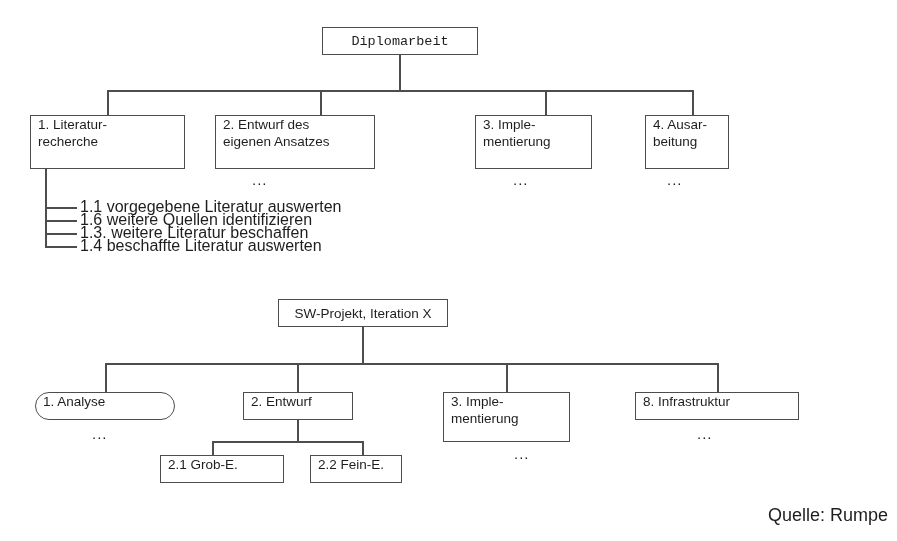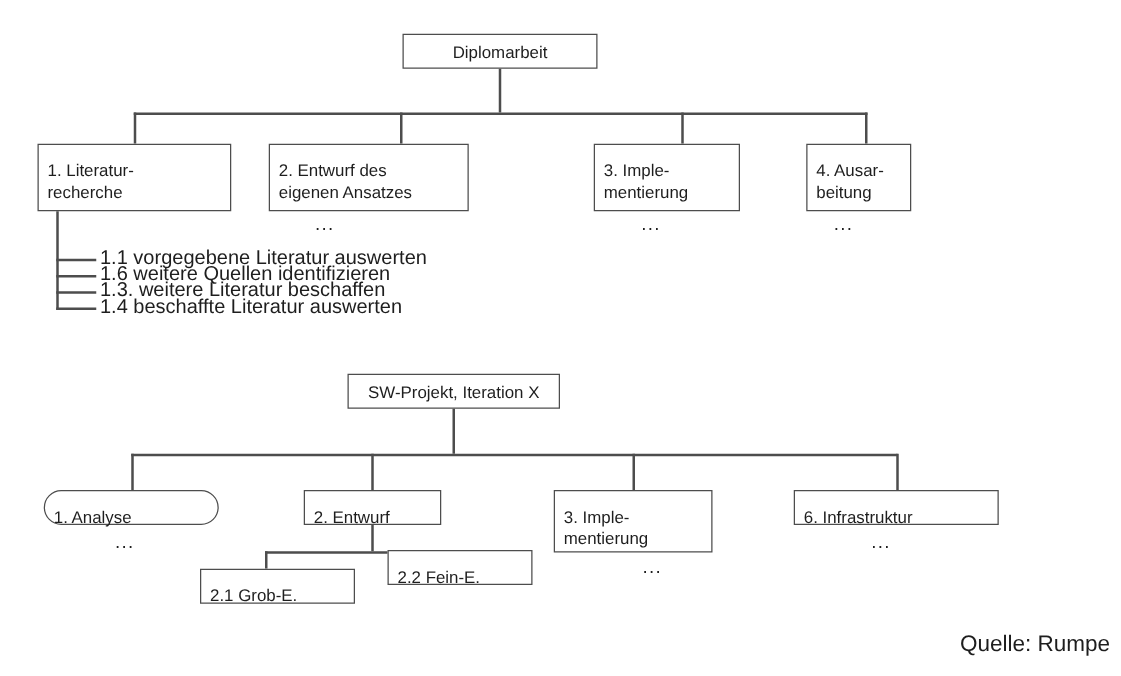--- a/index.html
+++ b/index.html
@@ -14,21 +14,21 @@
     height: 541px;
     background: #ffffff;
     overflow: hidden;
   }
   .box {
     position: absolute;
     border: 1.5px solid #4d4d4d;
     background: #ffffff;
     font-size: 13.5px;
     line-height: 17px;
-    padding: 12px 7px;
+    padding: 0 7px;
     white-space: pre-line;
   }
   .rootbox {
     display: flex;
     align-items: center;
     justify-content: center;
     text-align: center;
     padding: 0 6px;
   }
   .line {
@@ -63,21 +63,21 @@
     left: 768px;
     top: 505px;
     font-size: 18px;
   }
 </style>
 </head>
 <body>
 
 <div class="canvas">
 
-  <div class="box rootbox" style="left:322px; top:27px; width:156px; height:28px;">Diplomarbeit</div>
+  <div class="box rootbox" style="left:322px; top:27px; width:156px; height:28px;font-family:Liberation Mono, monospace;">Diplomarbeit</div>
 
   <div class="line vline" style="left:399px; top:55px; height:35px;"></div>
 
   <div class="line hline" style="left:107px; top:90px; width:587px;"></div>
 
   <div class="line vline" style="left:107px; top:90px; height:25px;"></div>
   <div class="line vline" style="left:320px; top:90px; height:25px;"></div>
   <div class="line vline" style="left:545px; top:90px; height:25px;"></div>
   <div class="line vline" style="left:692px; top:90px; height:25px;"></div>
 
@@ -115,29 +115,29 @@
 
   <div class="line vline" style="left:105px; top:363px; height:29px;"></div>
   <div class="line vline" style="left:297px; top:363px; height:29px;"></div>
   <div class="line vline" style="left:506px; top:363px; height:29px;"></div>
   <div class="line vline" style="left:717px; top:363px; height:29px;"></div>
 
   <div class="box" style="left:35px; top:392px; width:140px; height:28px;border-radius:14px;">1. Analyse</div>
   <div class="box" style="left:243px; top:392px; width:110px; height:28px;">2. Entwurf</div>
   <div class="box" style="left:443px; top:392px; width:127px; height:50px;">3. Imple-
 mentierung</div>
-  <div class="box" style="left:635px; top:392px; width:164px; height:28px;">6. Infrastruktur</div>
+  <div class="box" style="left:635px; top:392px; width:164px; height:28px;">8. Infrastruktur</div>
 
   <div class="dots" style="left:92px; top:426px;">...</div>
   <div class="dots" style="left:514px; top:446px;">...</div>
   <div class="dots" style="left:697px; top:426px;">...</div>
 
   <div class="line vline" style="left:297px; top:420px; height:21px;"></div>
   <div class="line hline" style="left:212px; top:441px; width:151px;"></div>
   <div class="line vline" style="left:212px; top:441px; height:14px;"></div>
   <div class="line vline" style="left:362px; top:441px; height:14px;"></div>
 
   <div class="box" style="left:160px; top:455px; width:124px; height:28px;">2.1 Grob-E.</div>
-  <div class="box" style="left:310px; top:440px; width:116px; height:28px;">2.2 Fein-E.</div>
+  <div class="box" style="left:310px; top:455px; width:92px; height:28px;">2.2 Fein-E.</div>
 
   <div class="source">Quelle: Rumpe</div>
 
 </div>
 
 </body></html>

